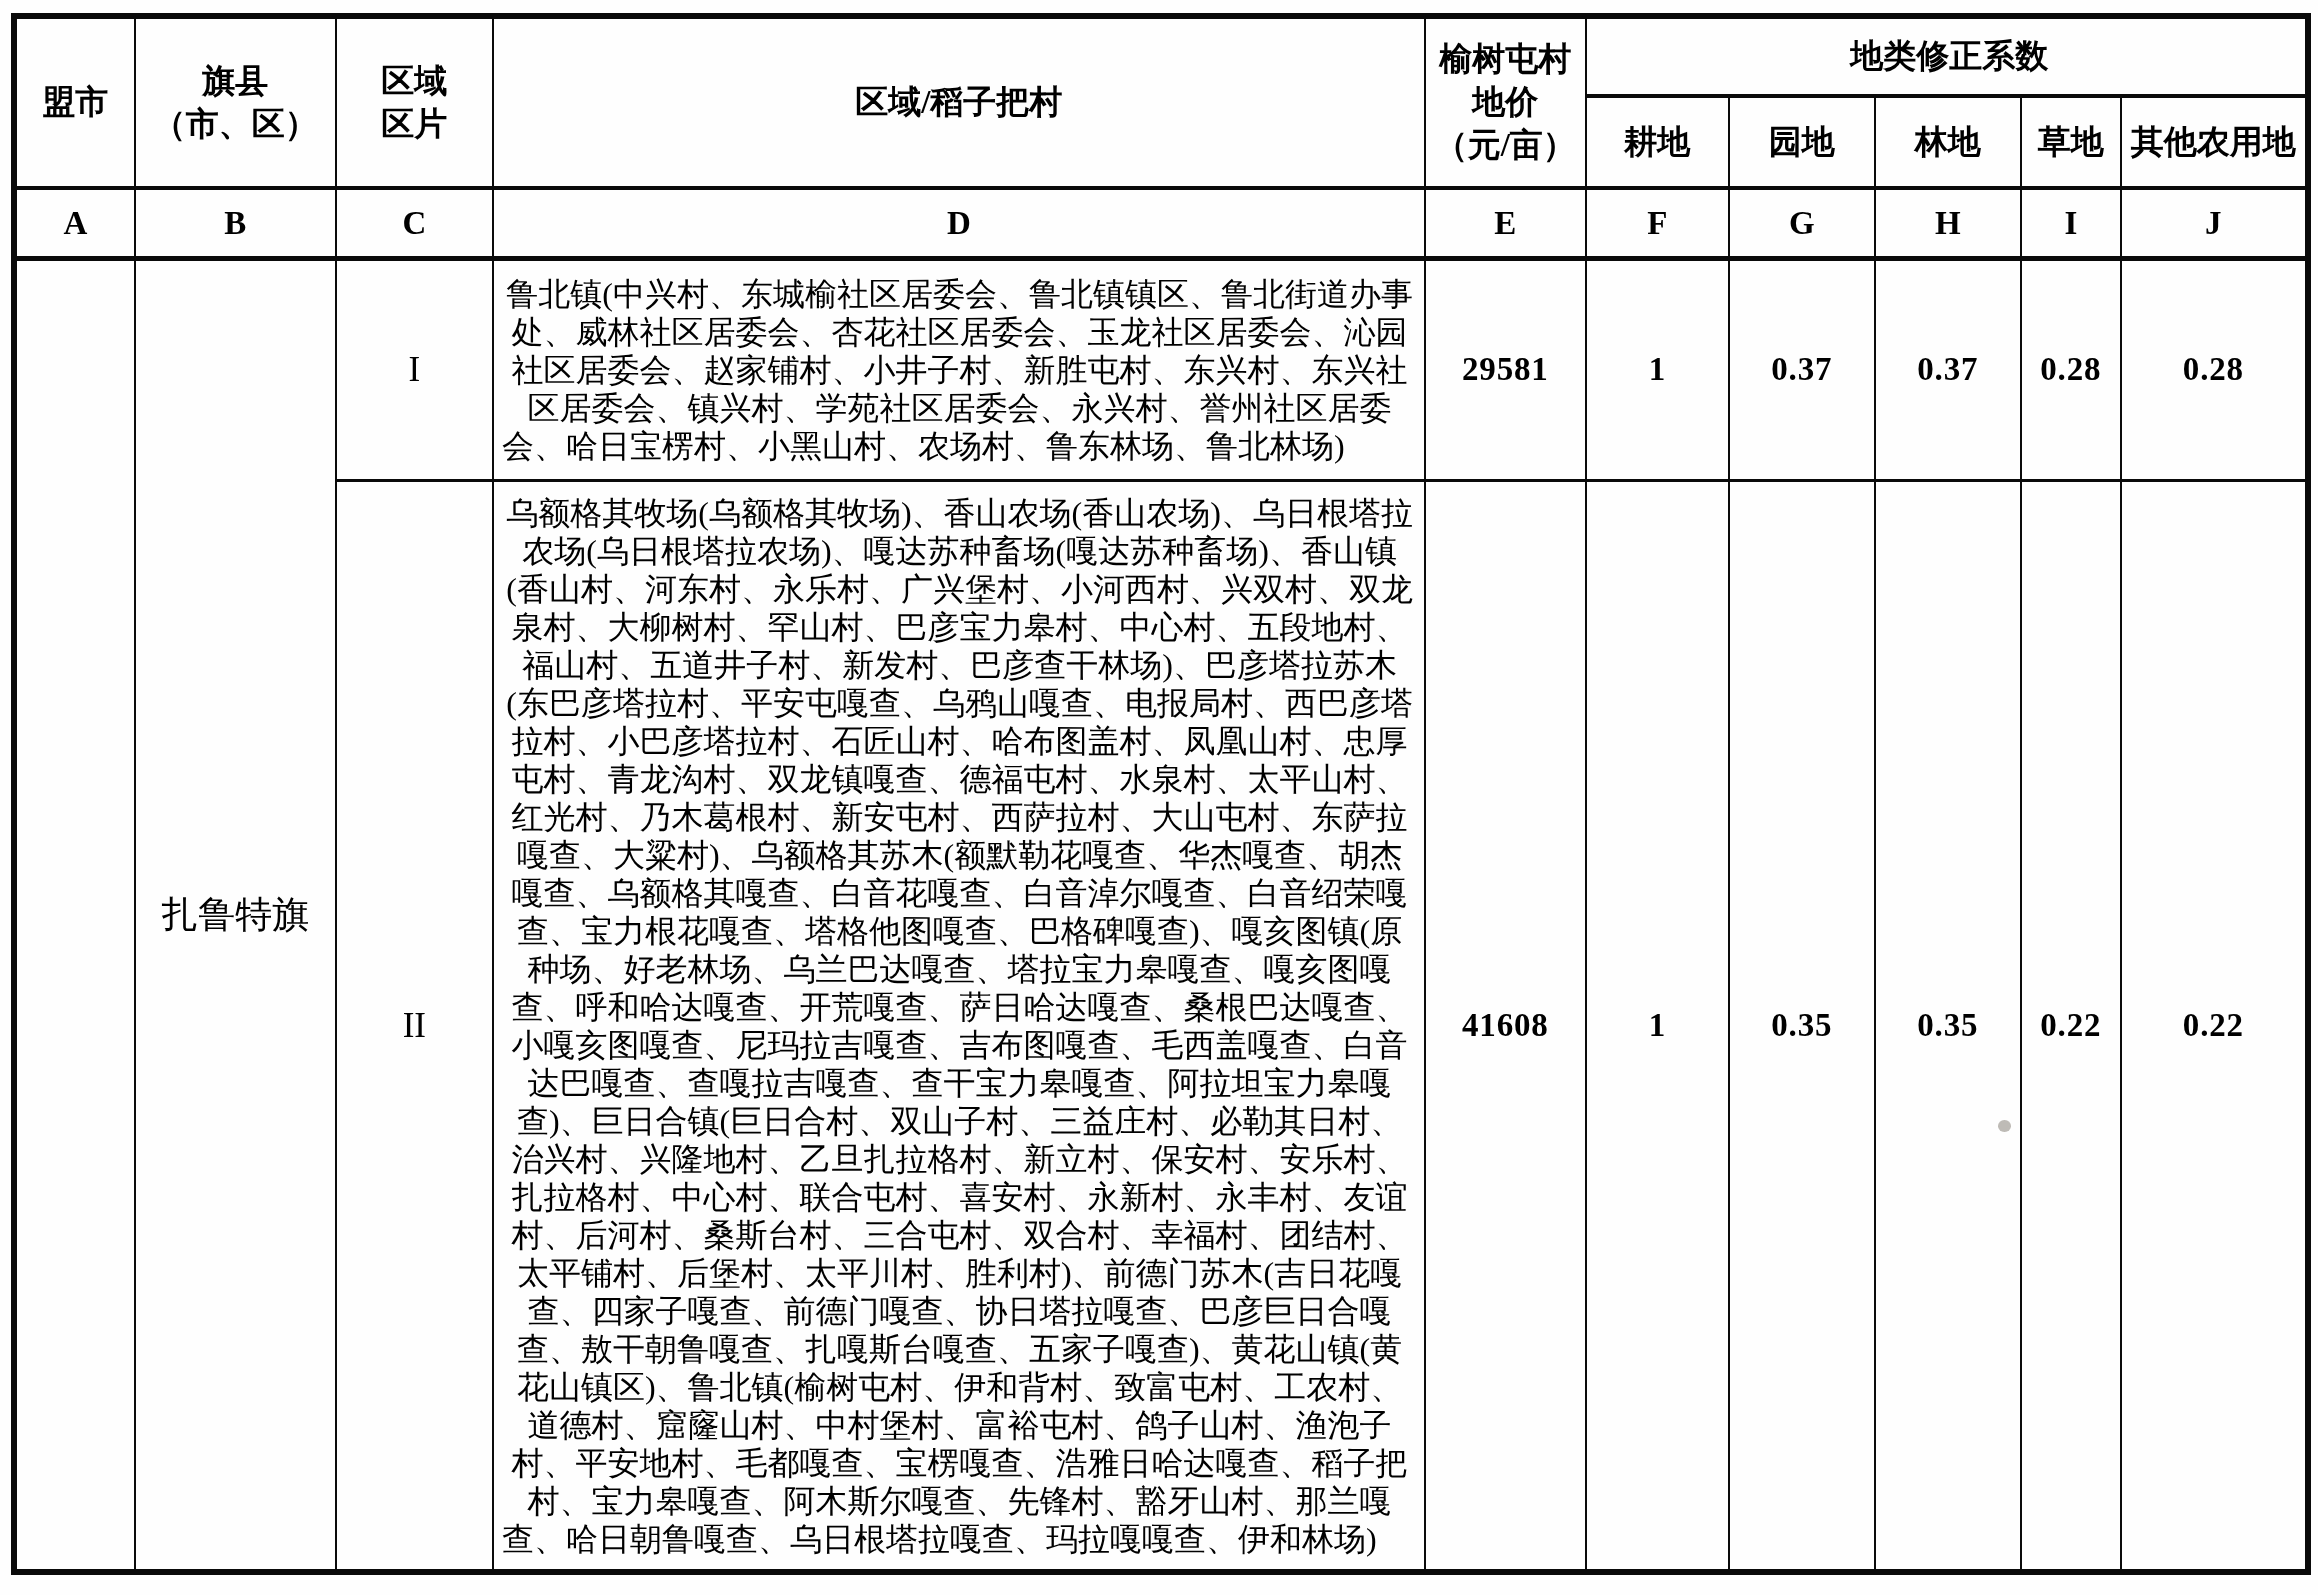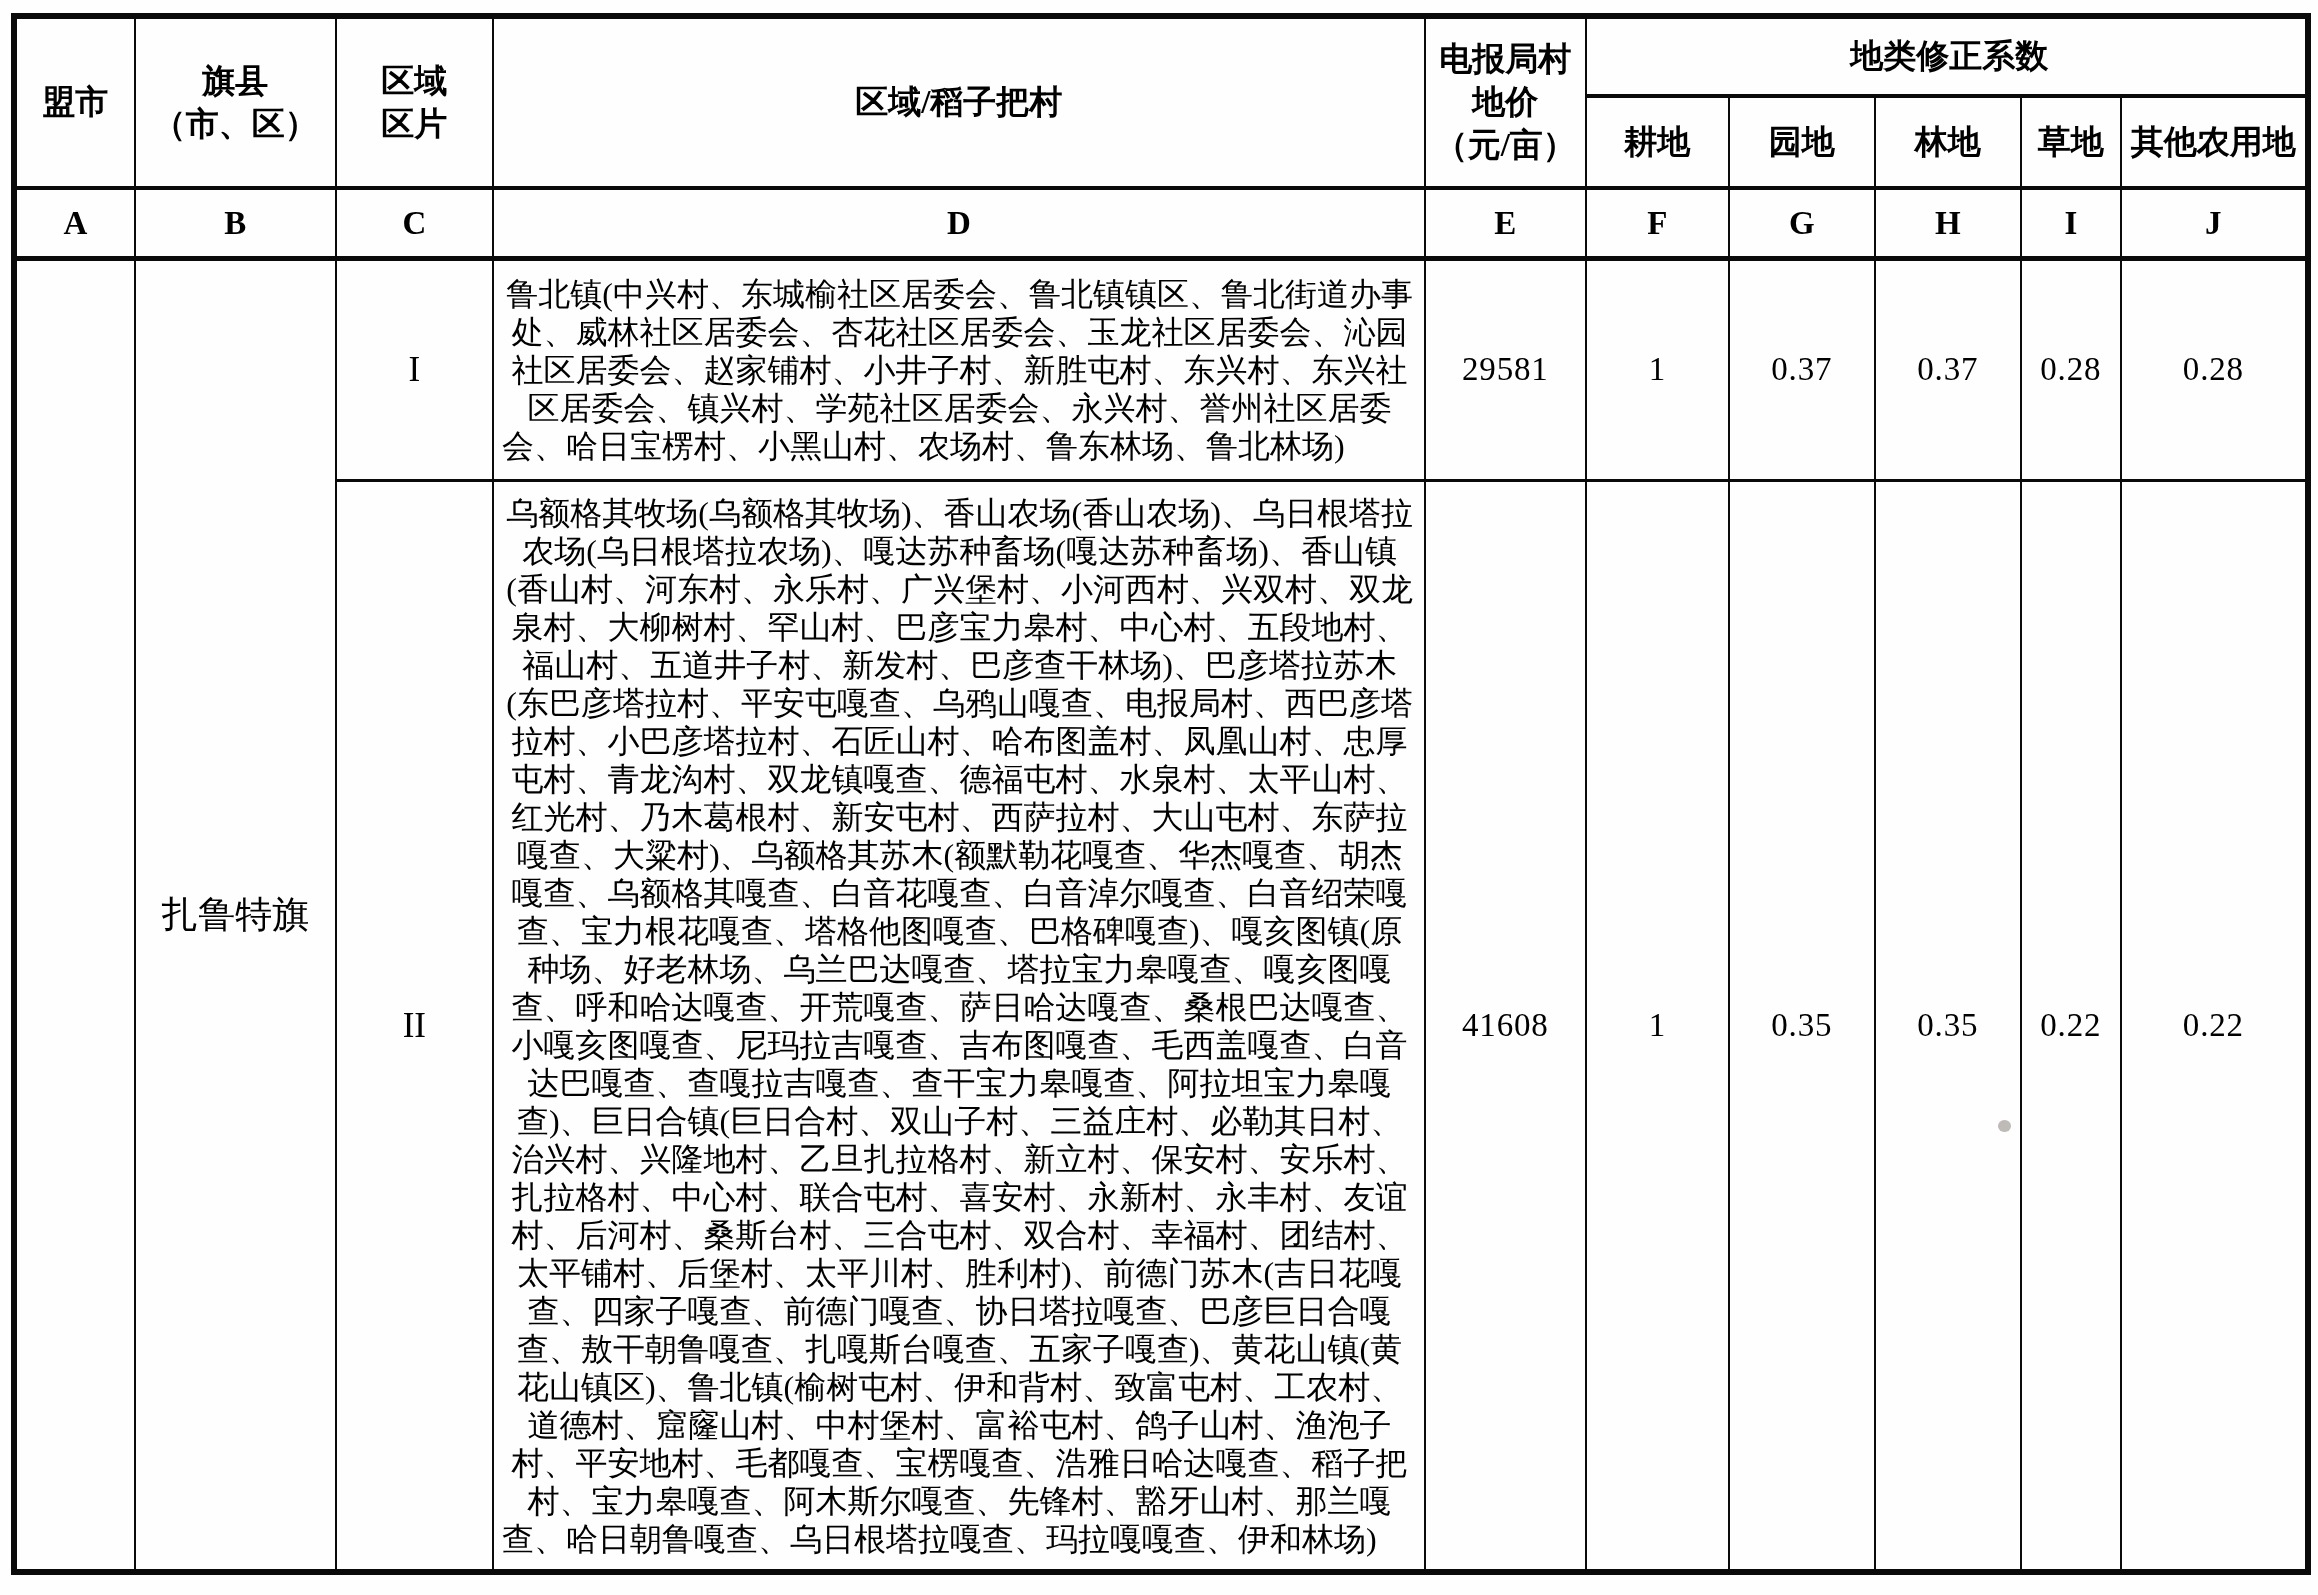--- a/index.html
+++ b/index.html
@@ -51,21 +51,21 @@
   tr.r1 > td.rowline { border-bottom-width: 3.3px !important; margin-left: 34px; }
 
   td.desc {
     text-align: justify;
     text-align-last: left;
     font-size: 32px;
     line-height: 38px;
     padding: 3.3px 6.7px 3.3px 8.3px;
     word-break: break-all;
   }
-  td.num { font-size: 33px; letter-spacing: 0.8px; }
+  td.num { font-size: 33px; letter-spacing: 0.8px; font-weight: bold; }
   td.county { font-size: 37px; }
   td.zone { font-size: 35px; }
 
   .speck {
     position: absolute;
     left: 1998px; top: 1120px;
     width: 12.5px; height: 11.7px;
     border-radius: 50%;
     background: #a8a49e;
     opacity: 0.75;
@@ -91,21 +91,21 @@
     </colgroup>
 
     <tbody>
         <tr class="h1">
       <td class="hdr" rowspan="2">盟市</td>
       <td class="hdr pre" rowspan="2">旗县
 （市、区）</td>
       <td class="hdr pre" rowspan="2">区域
 区片</td>
       <td class="hdr" rowspan="2">区域/稻子把村</td>
-      <td class="hdr pre" rowspan="2">电报局村
+      <td class="hdr pre" rowspan="2">榆树屯村
 地价
 （元/亩）</td>
       <td class="hdr grp-cell" colspan="5">地类修正系数</td>
     </tr>
 
     <tr class="h2">
       <td class="hdr">耕地</td>
       <td class="hdr">园地</td>
       <td class="hdr">林地</td>
       <td class="hdr">草地</td>

